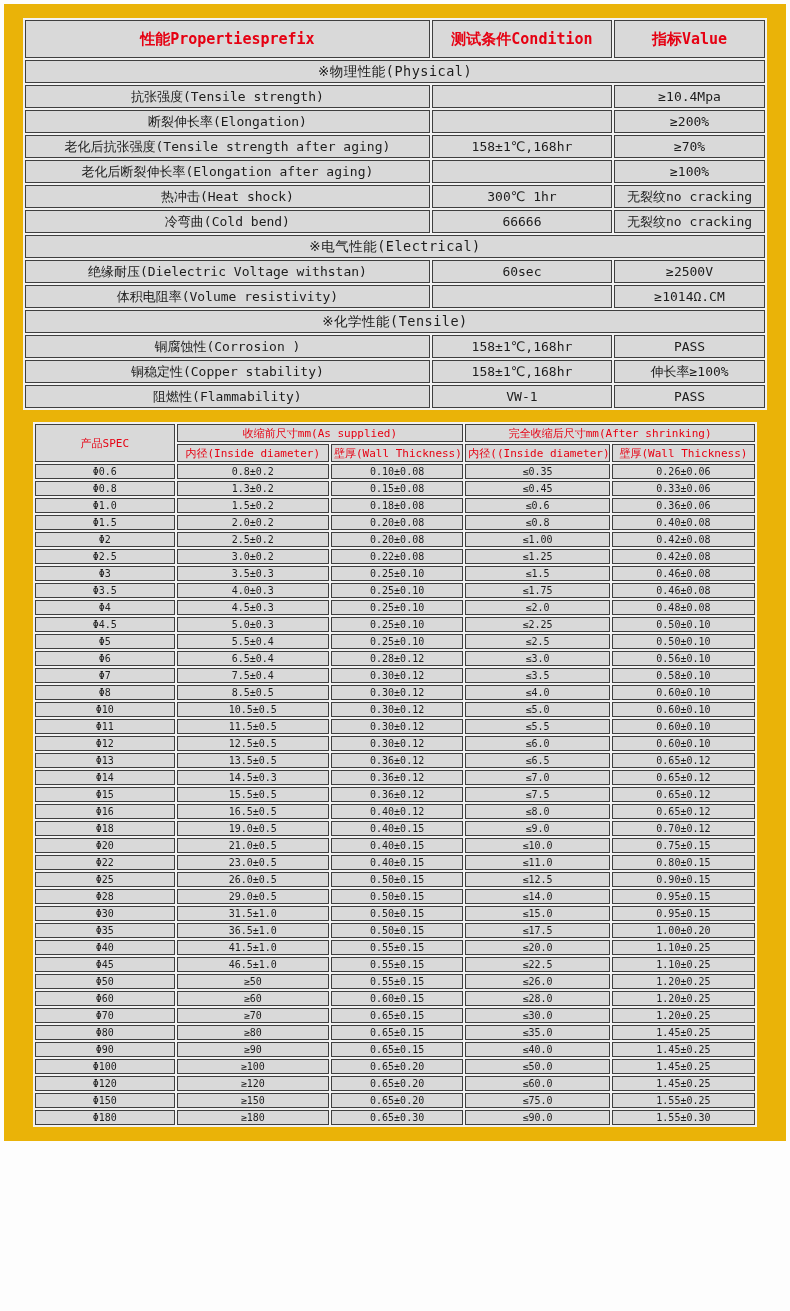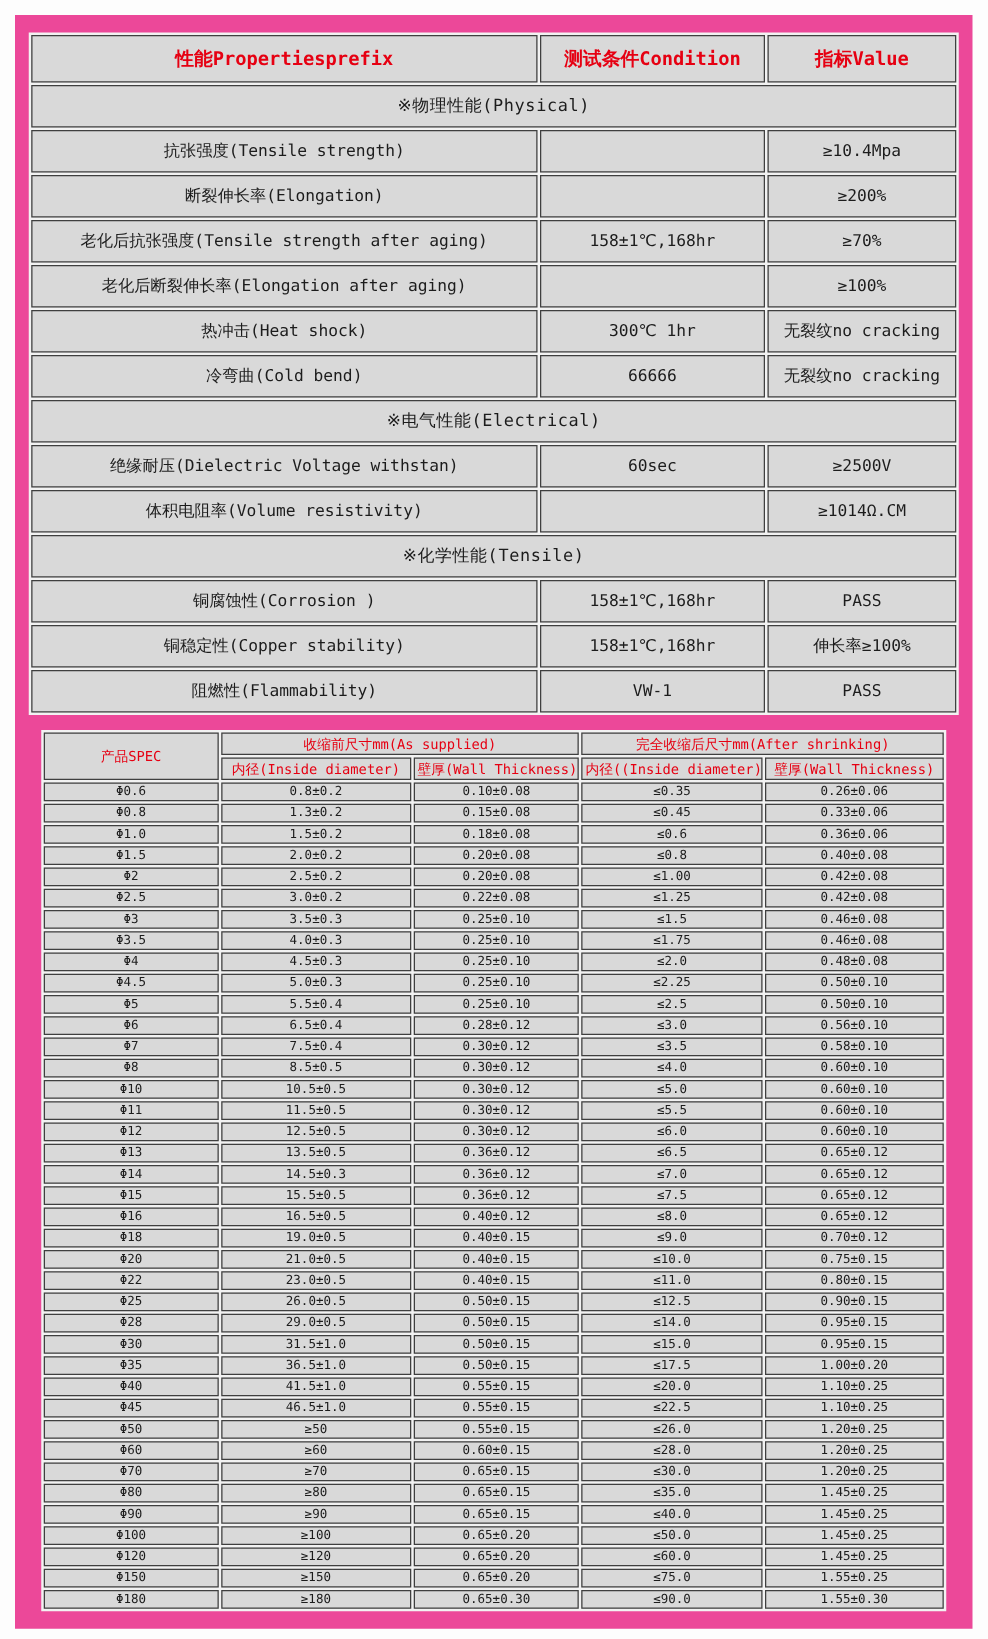--- a/index.html
+++ b/index.html
@@ -5,22 +5,22 @@
   html,body{margin:0;padding:0;}
   body{
     width:790px;
     background:#fdfdfd;
     font-family:"DejaVu Sans Mono","DejaVu Sans",monospace;
     color:#1c1c1c;
     -webkit-font-smoothing:none;
   }
   *{box-sizing:border-box;}
   .sheet{
-    background:#ec4899;
-    margin:12px;
+    background:#eab308;
+    margin:4px;
     padding:14px 7px;
   }
   table{
     border-collapse:separate;
     border-spacing:2px;
     background:#f2f2f2;
     table-layout:fixed;
     margin:0 auto;
   }
   th,td{
@@ -34,21 +34,21 @@
   }
   
   .props{width:744px;}
   .props th{
     height:38px;
     color:#e60012;
     font-weight:bold;
     font-size:15px;
   }
   .props td{
-    height:34px;
+    height:23px;
     font-size:13px;
   }
   .props td.section{
     font-size:13.5px;
     letter-spacing:0.5px;
   }
   .gap{height:12px;}
   
   .sizes{width:724px;}
   .sizes th{

